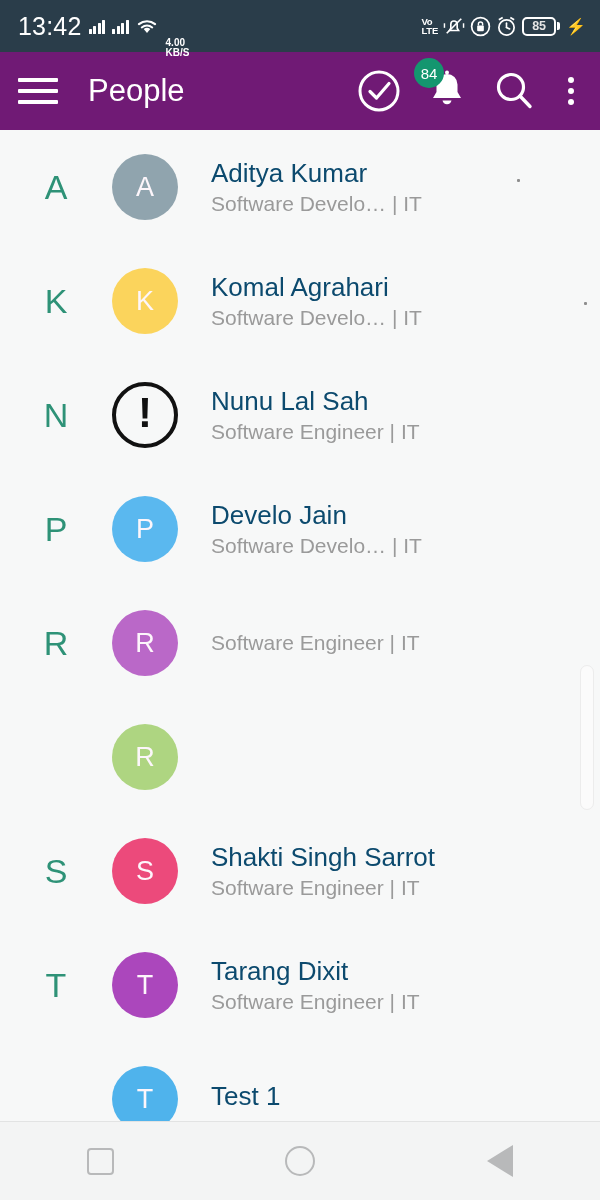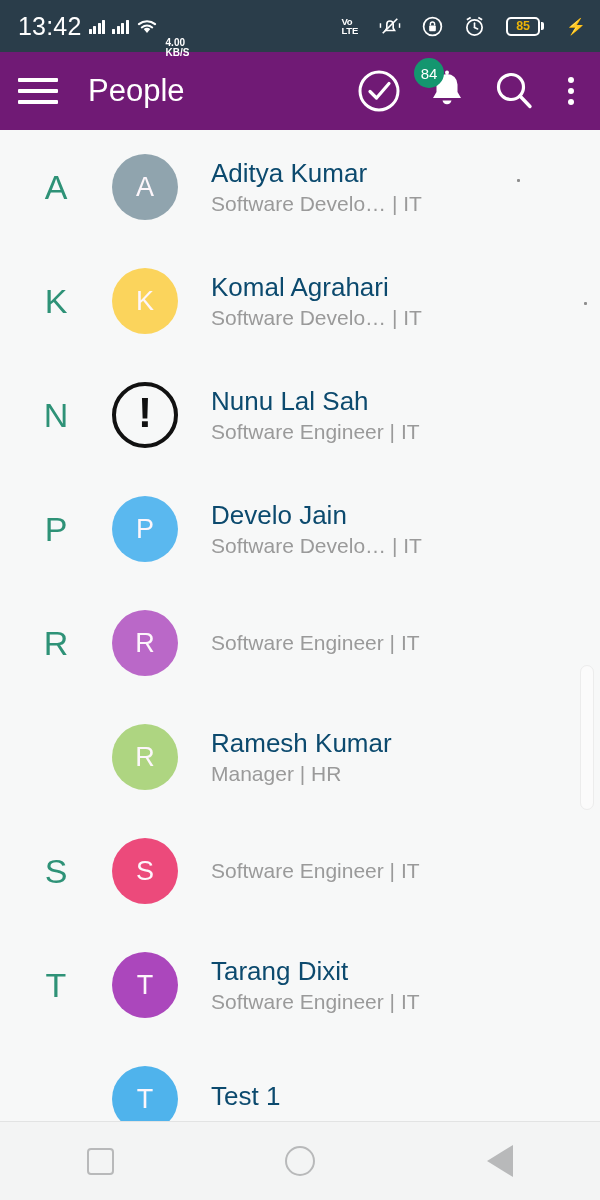--- a/index.html
+++ b/index.html
@@ -26,21 +26,21 @@
     padding: 0 14px 0 18px;
     color: #ffffff;
   }
   .status-left { display: flex; align-items: center; gap: 7px; }
   .status-time {
     font-size: 25px;
     font-weight: 400;
     letter-spacing: 0.2px;
     color: #ffffff;
   }
-  .status-right { display: flex; align-items: center; gap: 21px; }
+  .status-right { display: flex; align-items: center; gap: 5px; }
 
   .bars { display: flex; align-items: flex-end; gap: 1.5px; height: 16px; }
   .bars i { display: block; width: 3px; background: #ffffff; border-radius: 0.5px; }
   .bars i:nth-child(1) { height: 5px; }
   .bars i:nth-child(2) { height: 8px; }
   .bars i:nth-child(3) { height: 11px; }
   .bars i:nth-child(4) { height: 14px; }
 
   .netspeed {
     display: flex; flex-direction: column;
@@ -63,21 +63,21 @@
     display: flex; align-items: center;
   }
   .battery-shell {
     border: 2px solid #ffffff;
     border-radius: 5px;
     padding: 0 4px;
     height: 19px;
     display: flex; align-items: center; justify-content: center;
     min-width: 34px;
   }
-  .battery-shell span { font-size: 12.5px; font-weight: bold; color: #eab308; }
+  .battery-shell span { font-size: 12.5px; font-weight: bold; color: #e5e5e5; }
   .battery-cap {
     width: 3px; height: 8px; background: #ffffff;
     border-radius: 0 2px 2px 0; margin-left: 1px;
   }
   .bolt { font-size: 16px; color: #ffffff; margin-left: 1px; }
 
   
   .app-bar {
     height: 78px;
     background: #701a75;
@@ -352,29 +352,26 @@
         <div class="row">
           <div class="section-letter">R</div>
           <div class="avatar" style="background: rgb(186, 104, 200);">R</div>
           <div class="row-text">
             <div class="row-sub">Software Engineer | IT</div>
           </div>
         </div>
         <div class="row">
           <div class="section-letter"></div>
           <div class="avatar" style="background: rgb(174, 213, 129);">R</div>
-          <div class="row-text">
-            <div class="row-name">Ramesh Kumar</div>
-            <div class="row-sub">Manager | HR</div>
-          </div>
         </div>
         <div class="row">
           <div class="section-letter">S</div>
           <div class="avatar" style="background: rgb(236, 74, 123);">S</div>
           <div class="row-text">
+            <div class="row-name">Shakti Singh Sarrot</div>
             <div class="row-sub">Software Engineer | IT</div>
           </div>
         </div>
         <div class="row">
           <div class="section-letter">T</div>
           <div class="avatar" style="background: rgb(171, 71, 188);">T</div>
           <div class="row-text">
             <div class="row-name">Tarang Dixit</div>
             <div class="row-sub">Software Engineer | IT</div>
           </div>

